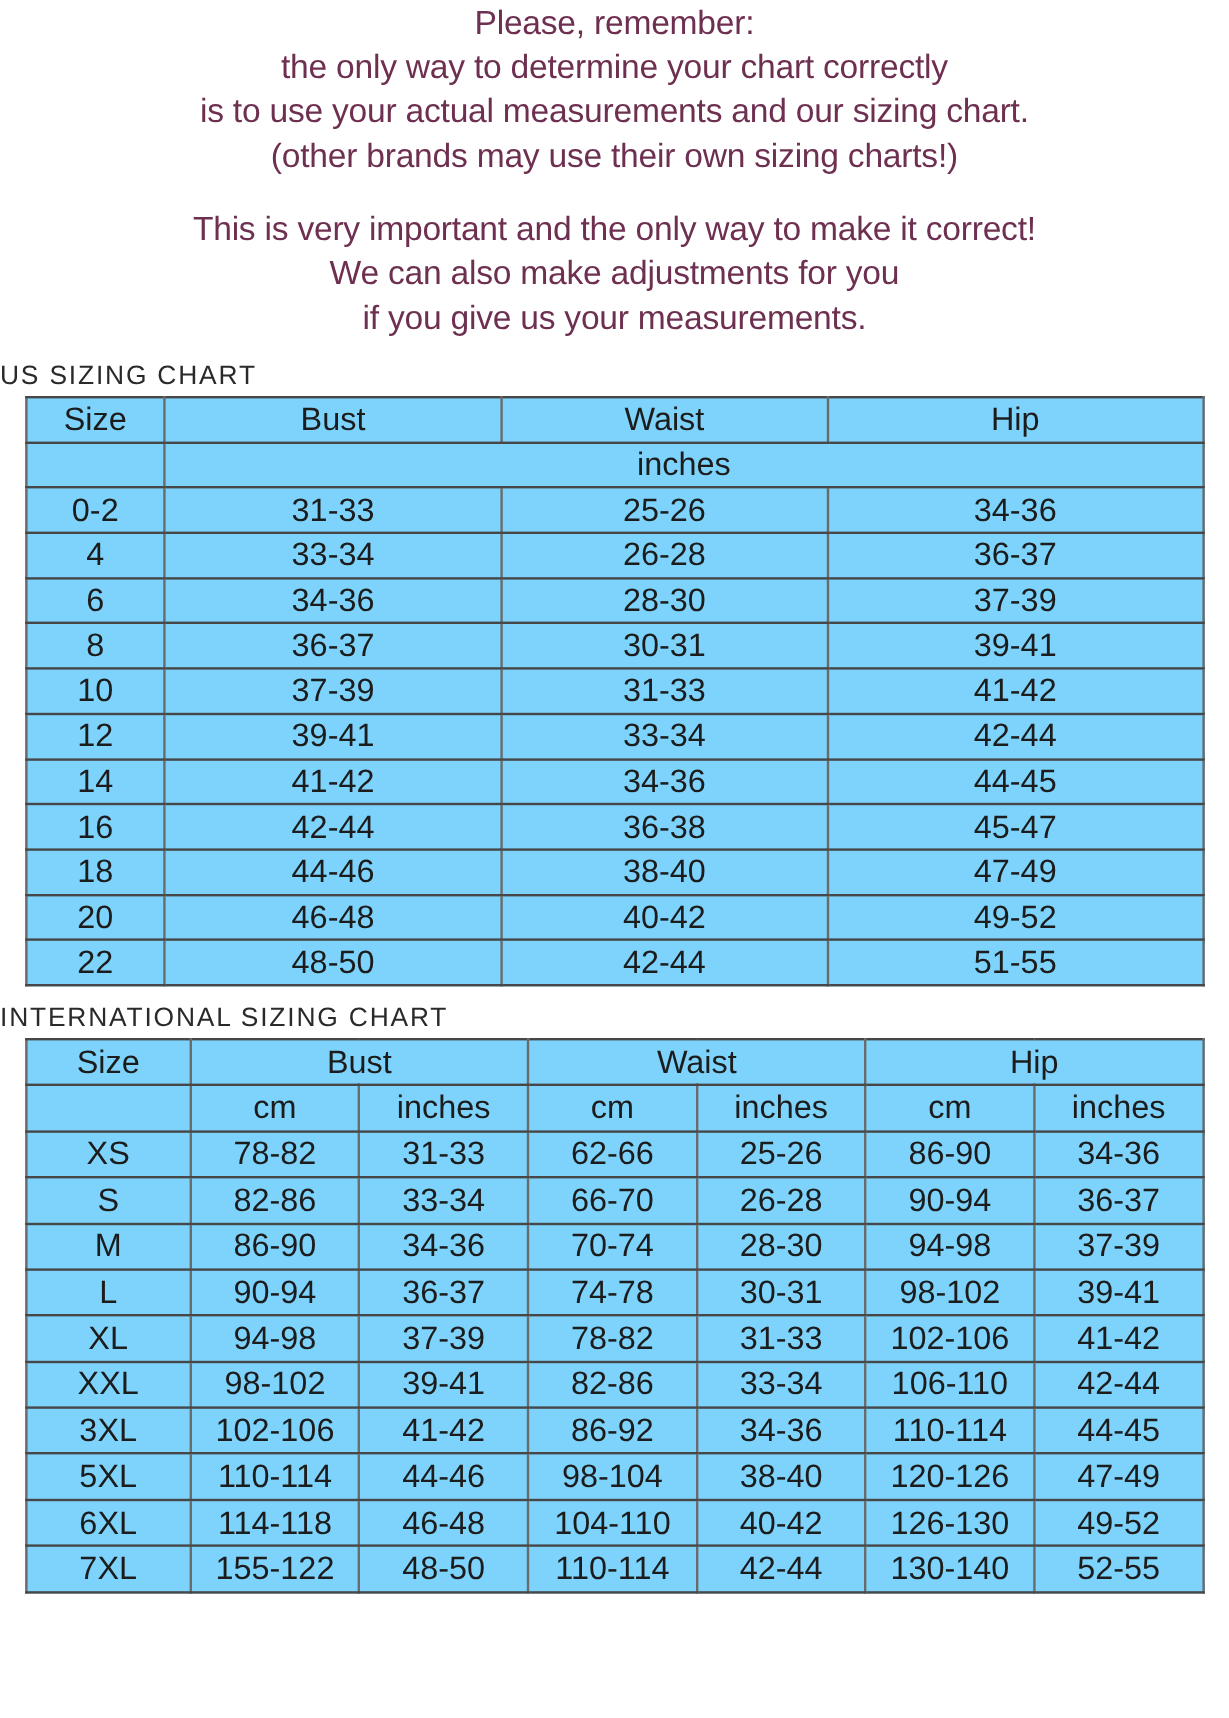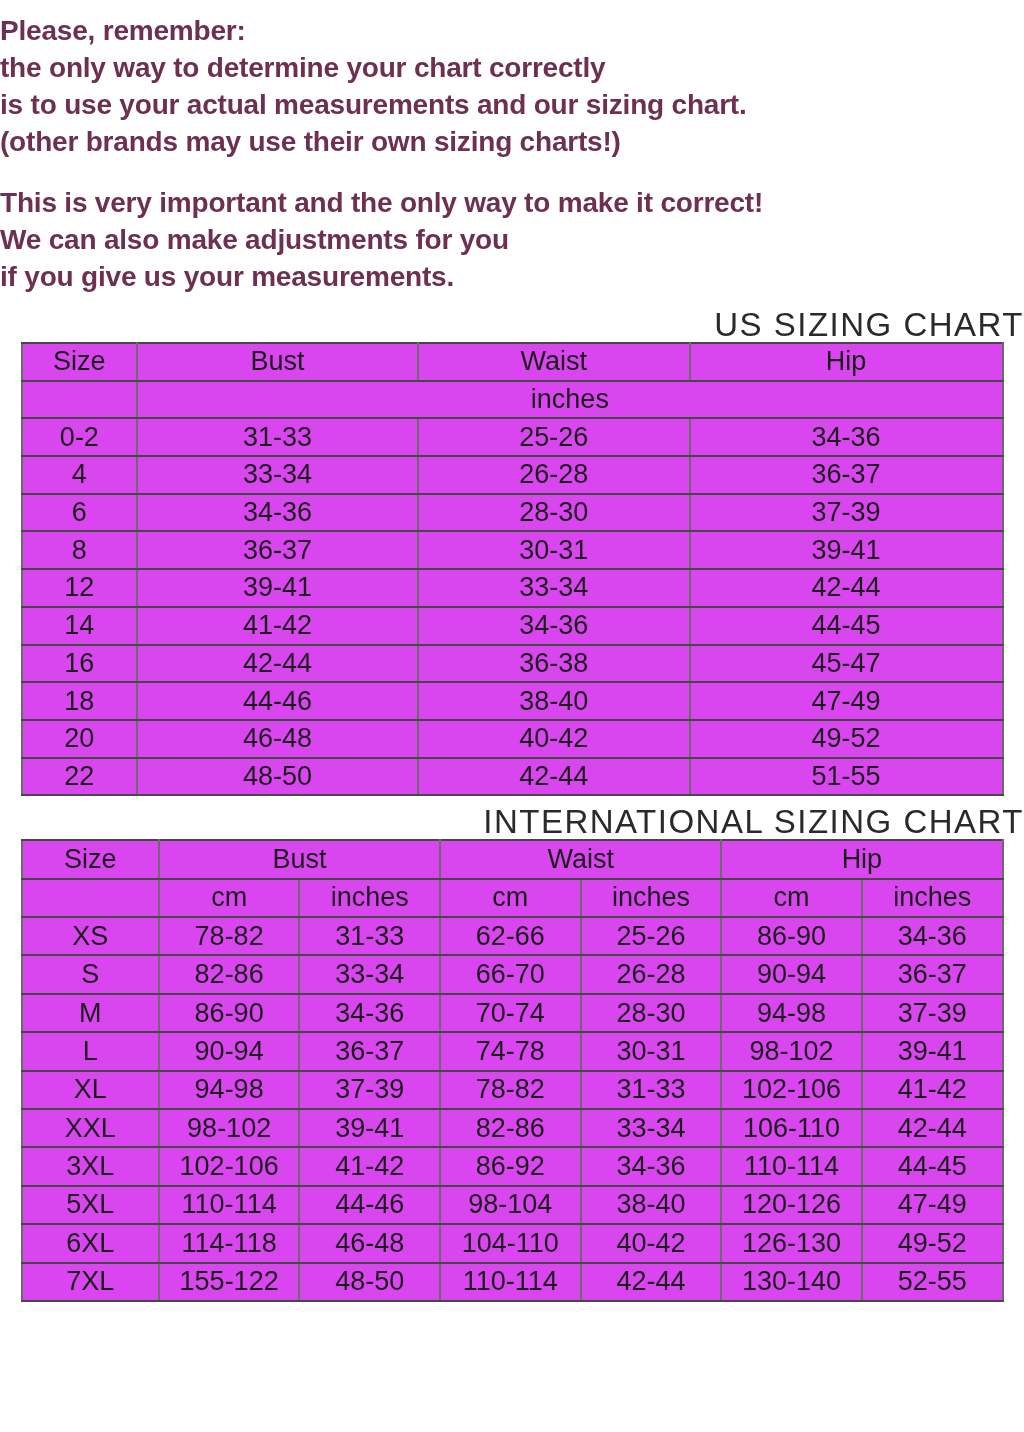--- a/index.html
+++ b/index.html
@@ -11,50 +11,48 @@
     font-family: "Liberation Sans", sans-serif;
     overflow: hidden;
   }
   .page {
     width: 1024px;
     height: 1432px;
     box-sizing: border-box;
   }
   
   .intro {
-    padding-top: 12px;
-    text-align: left;
+    text-align: center;
     color: #6e3050;
     font-size: 28px;
-    font-weight: 700;
+    font-weight: 400;
     line-height: 37px;
     letter-spacing: -0.2px;
   }
   .para-gap { height: 24px; }
 
   
   .chart-title {
-    text-align: right;
+    text-align: left;
     color: #2a2a2a;
-    font-size: 33px;
+    font-size: 22px;
     font-weight: 300;
     letter-spacing: 1.5px;
     line-height: 28px;
-    padding-left: 29px;
   }
   .chart-title.us   { margin: 16px 0 3px 0; }
   .chart-title.intl { margin: 12px 0 3px 0; }
 
   
   table {
     border-collapse: collapse;
     table-layout: fixed;
     width: 983px;
     margin: 0 auto;
-    background: #d946ef;
+    background: #7dd3fc;
   }
   th, td {
     border-top: 2px solid #474747;
     border-bottom: 2px solid #474747;
     border-left: 2px solid #6b6b6b;
     border-right: 2px solid #6b6b6b;
     text-align: center;
     vertical-align: middle;
     font-weight: 300;
     font-size: 27px;
@@ -122,20 +120,26 @@
           <td>28-30</td>
           <td>37-39</td>
         </tr>
         <tr>
           <td>8</td>
           <td>36-37</td>
           <td>30-31</td>
           <td>39-41</td>
         </tr>
         <tr>
+          <td>10</td>
+          <td>37-39</td>
+          <td>31-33</td>
+          <td>41-42</td>
+        </tr>
+        <tr>
           <td>12</td>
           <td>39-41</td>
           <td>33-34</td>
           <td>42-44</td>
         </tr>
         <tr>
           <td>14</td>
           <td>41-42</td>
           <td>34-36</td>
           <td>44-45</td>

